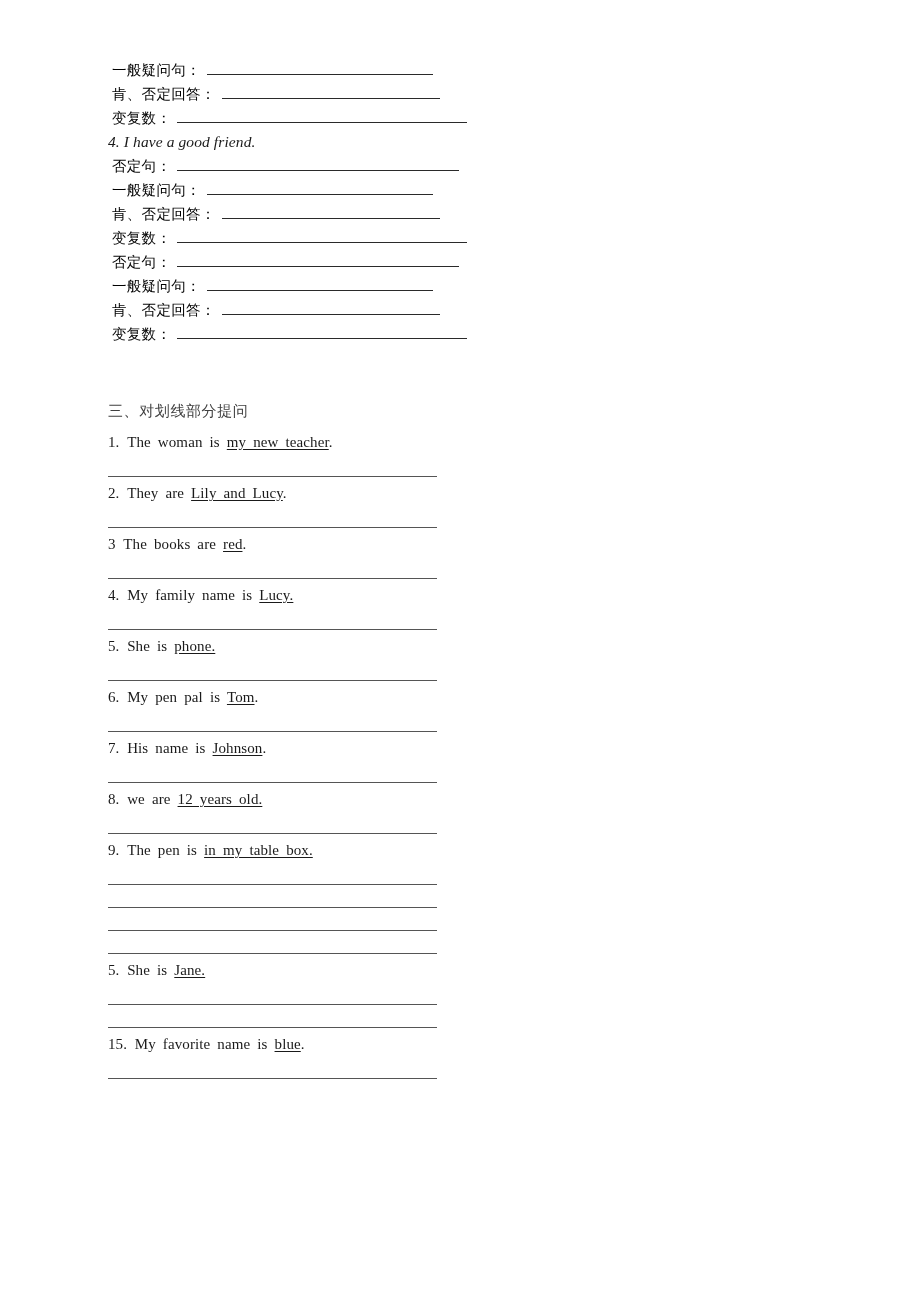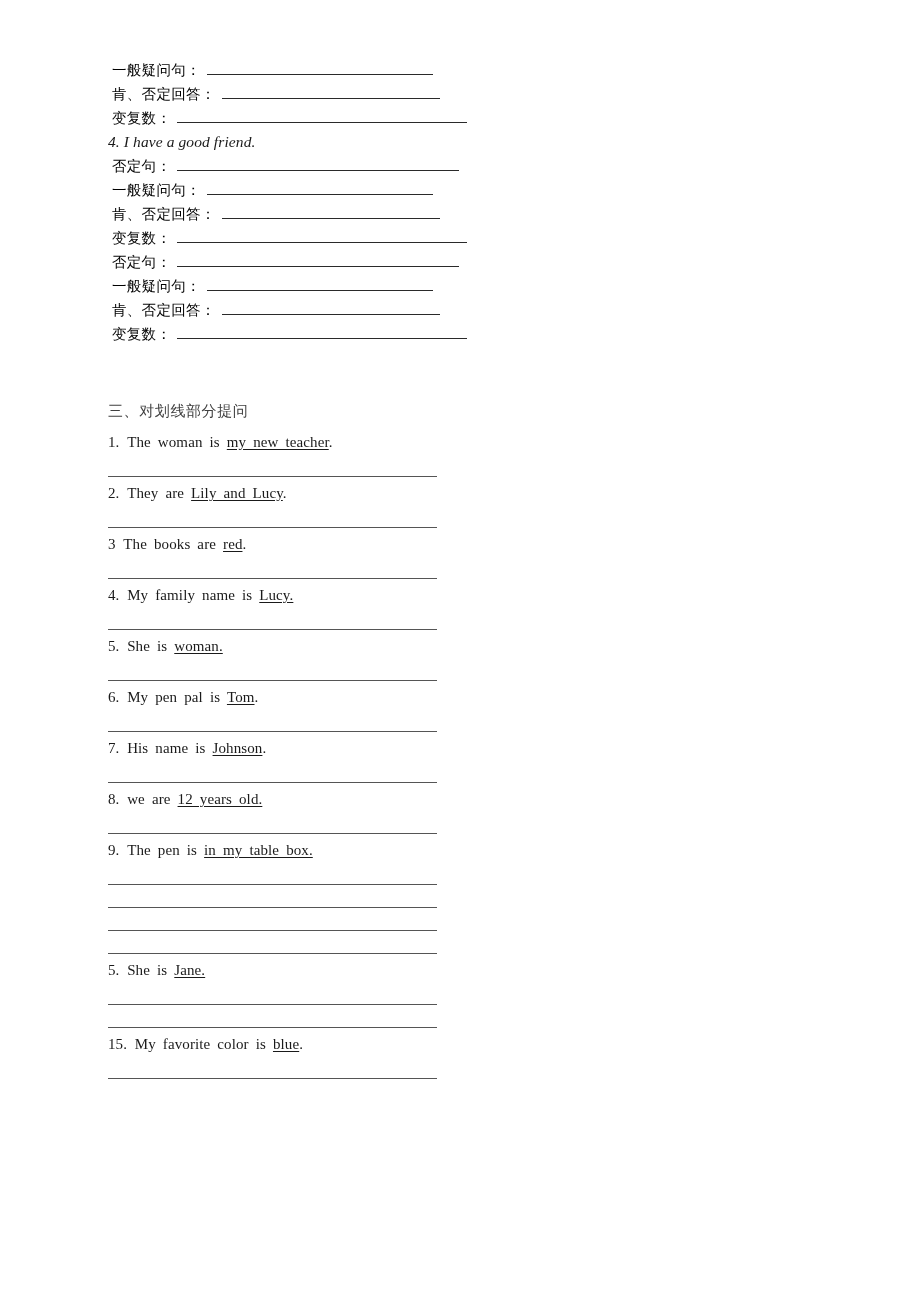--- a/index.html
+++ b/index.html
@@ -164,34 +164,34 @@
     <div class="sec3-heading">三、对划线部分提问</div>
     <div id="q-list">
         <div class="q-item"><span class="sp">1.</span><span>&nbsp;&nbsp;</span><span class="sp">The  woman  is  </span><span class="u sp">my  new  teacher</span><span class="sp">.</span></div>
         <div class="answer-line"></div>
         <div class="q-item"><span class="sp">2.</span><span>&nbsp;&nbsp;</span><span class="sp">They  are  </span><span class="u sp">Lily  and  Lucy</span><span class="sp">.</span></div>
         <div class="answer-line"></div>
         <div class="q-item"><span class="sp">3</span><span>&nbsp;&nbsp;</span><span class="sp">The  books  are  </span><span class="u sp">red</span><span class="sp">.</span></div>
         <div class="answer-line"></div>
         <div class="q-item"><span class="sp">4.</span><span>&nbsp;&nbsp;</span><span class="sp">My  family  name  is  </span><span class="u sp">Lucy.</span></div>
         <div class="answer-line"></div>
-        <div class="q-item"><span class="sp">5.</span><span>&nbsp;&nbsp;</span><span class="sp">She  is  </span><span class="u sp">woman.</span></div>
+        <div class="q-item"><span class="sp">5.</span><span>&nbsp;&nbsp;</span><span class="sp">She  is  </span><span class="u sp">phone.</span></div>
         <div class="answer-line"></div>
         <div class="q-item"><span class="sp">6.</span><span>&nbsp;&nbsp;</span><span class="sp">My  pen  pal  is  </span><span class="u sp">Tom</span><span class="sp">.</span></div>
         <div class="answer-line"></div>
         <div class="q-item"><span class="sp">7.</span><span>&nbsp;&nbsp;</span><span class="sp">His  name  is  </span><span class="u sp">Johnson</span><span class="sp">.</span></div>
         <div class="answer-line"></div>
         <div class="q-item"><span class="sp">8.</span><span>&nbsp;&nbsp;</span><span class="sp">we  are   </span><span class="u sp">12  years  old.</span></div>
         <div class="answer-line"></div>
         <div class="q-item"><span class="sp">9.</span><span>&nbsp;&nbsp;</span><span class="sp">The  pen  is  </span><span class="u sp">in  my  table  box.</span></div>
         <div class="answer-line"></div>
         <div class="answer-line"></div>
         <div class="answer-line"></div>
         <div class="answer-line"></div>
         <div class="q-item"><span class="sp">5.</span><span>&nbsp;&nbsp;</span><span class="sp">She  is  </span><span class="u sp">Jane.</span></div>
         <div class="answer-line"></div>
         <div class="answer-line"></div>
-        <div class="q-item"><span class="sp">15.</span><span>&nbsp;&nbsp;</span><span class="sp">My  favorite  color  is  </span><span class="u sp">blue</span><span class="sp">.</span></div>
+        <div class="q-item"><span class="sp">15.</span><span>&nbsp;&nbsp;</span><span class="sp">My  favorite  name  is  </span><span class="u sp">blue</span><span class="sp">.</span></div>
         <div class="answer-line"></div>
       </div>
   </div>
 
 </div>
 
 </body></html>

